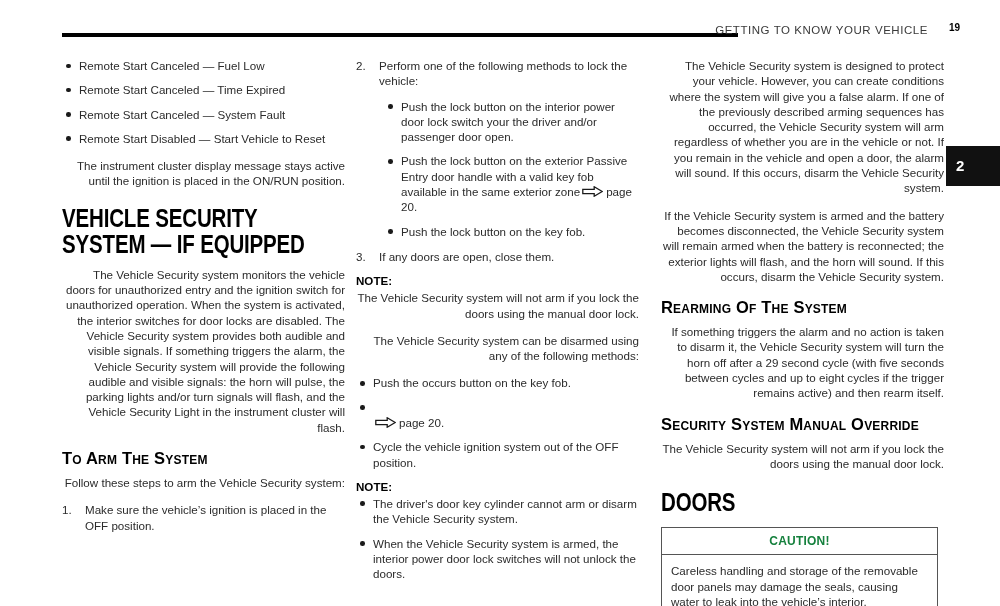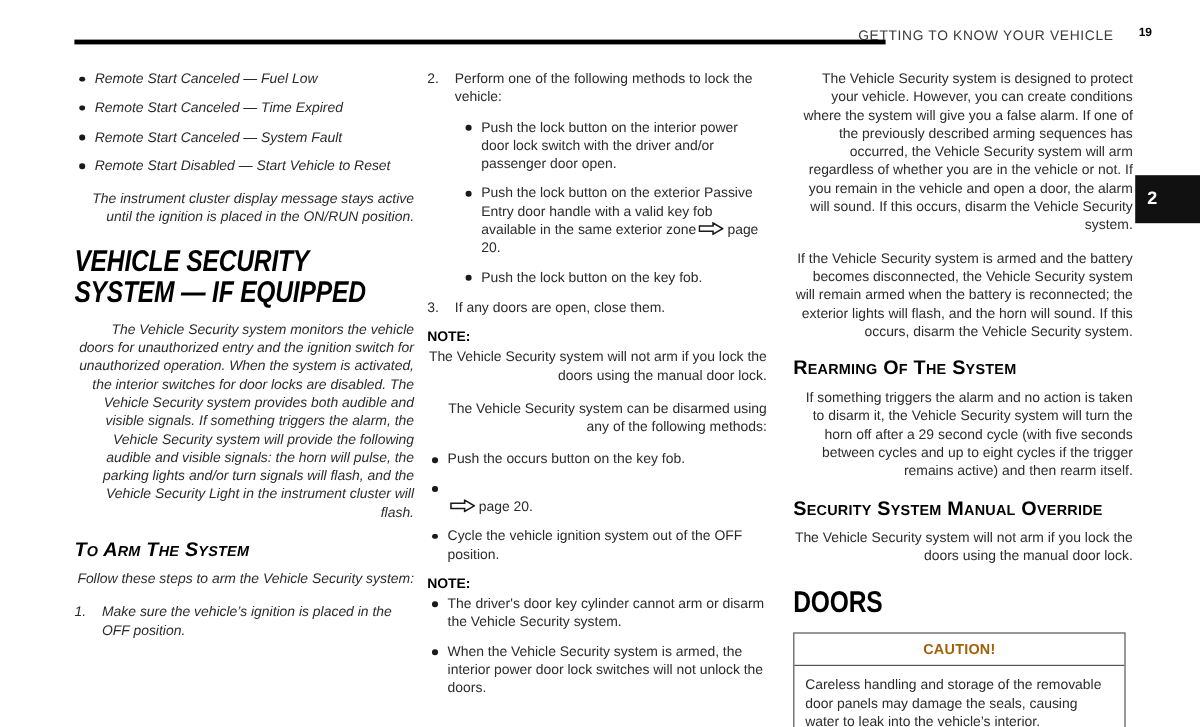--- a/index.html
+++ b/index.html
@@ -67,21 +67,21 @@
     font-size: 15px;
     font-weight: bold;
   }
 
   
   .column {
     position: absolute;
     top: 58px;
     width: 283px;
   }
-  .col-1 { left: 62px; font-style: italic; }
+  .col-1 { left: 62px; }
   .col-2 { left: 356px; }
   .col-3 { left: 661px; }
 
   
   p.body-text {
     margin: 0 0 12px 0;
     font-size: 11.6px;
     line-height: 15.3px;
     color: #2b2b2b;
     text-align: right;
@@ -183,21 +183,21 @@
     border: 1px solid #555555;
     width: 277px;
     box-sizing: border-box;
     background: #ffffff;
   }
   .caution-header {
     border-bottom: 1px solid #555555;
     text-align: center;
     font-size: 12px;
     font-weight: bold;
-    color: #a16207;
+    color: #15803d;
     padding: 6px 0 6px 0;
     letter-spacing: 0.2px;
   }
   .caution-body {
     padding: 8px 9px 10px 9px;
     font-size: 11.6px;
     line-height: 15.3px;
     color: #2b2b2b;
   }
 </style>
@@ -245,21 +245,21 @@
 <div class="column col-2">
 
   <ol class="numbered" style="margin-bottom:0;">
     <li style="margin-bottom:0;">
       <span class="num">2.</span>
       <span>Perform one of the following methods to lock the vehicle:</span>
     </li>
   </ol>
 
   <ul class="bullets indented">
-    <li>Push the lock button on the interior power door lock switch with the driver and/or passenger door open.</li>
+    <li>Push the lock button on the interior power door lock switch your the driver and/or passenger door open.</li>
     <li>
       <span>Push the lock button on the exterior Passive Entry door handle with a valid key fob available in the same exterior zone</span><span class="xref-arrow"><svg width="21" height="11" viewBox="0 0 21 11">
             <path d="M0.8 3.3 H12.2 V0.8 L20.2 5.5 L12.2 10.2 V7.7 H0.8 Z" fill="#ffffff" stroke="#1a1a1a" stroke-width="1.3" stroke-linejoin="miter"></path>
           </svg></span><span>page 20.</span>
     </li>
     <li>Push the lock button on the key fob.</li>
   </ul>
 
   <ol class="numbered">
     <li style="margin-bottom:0;">

